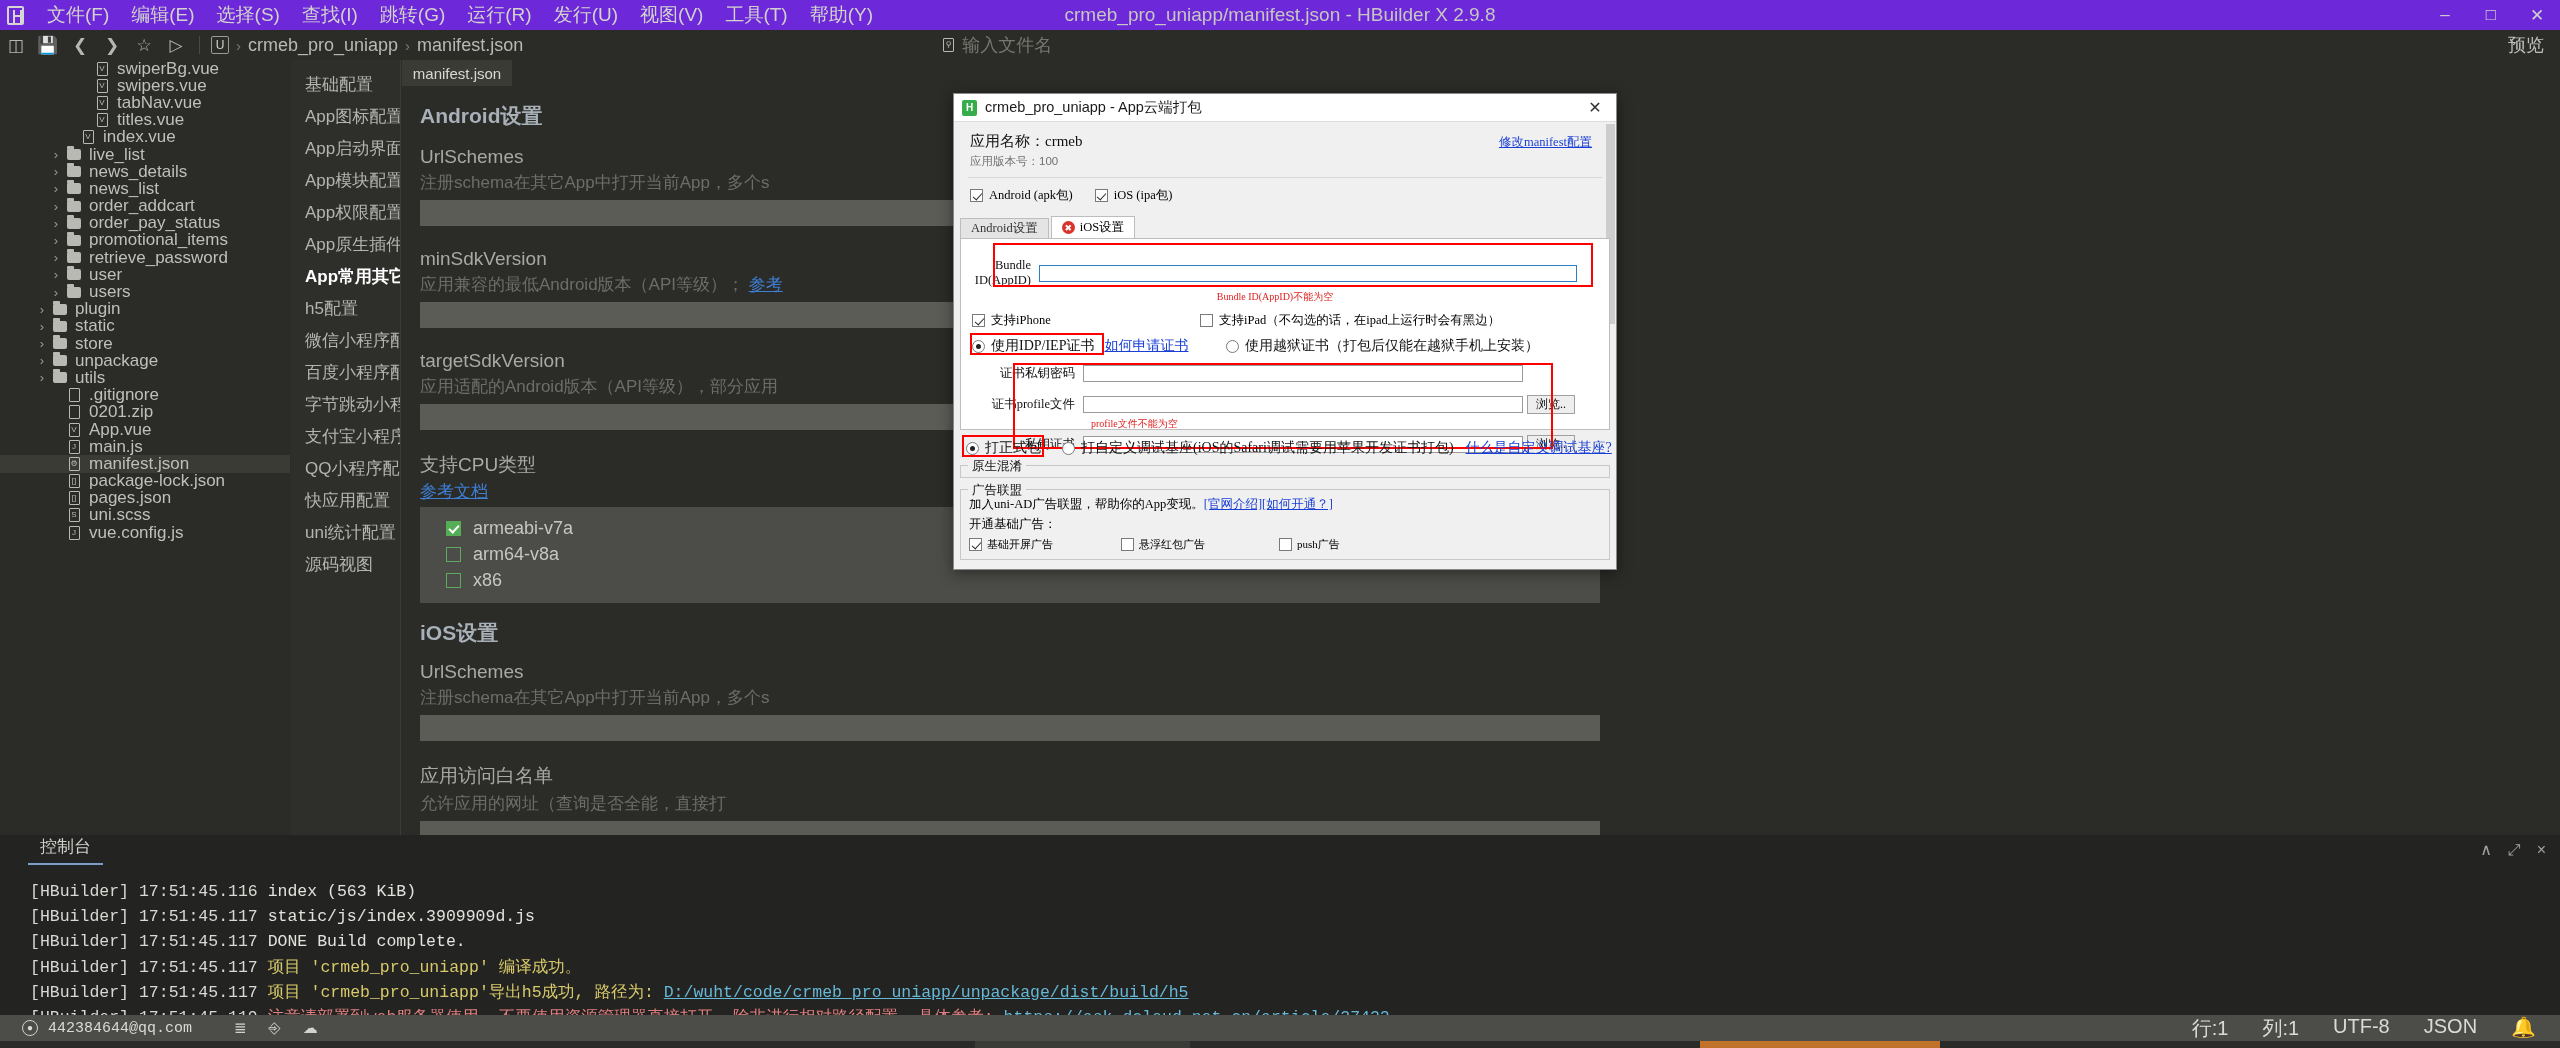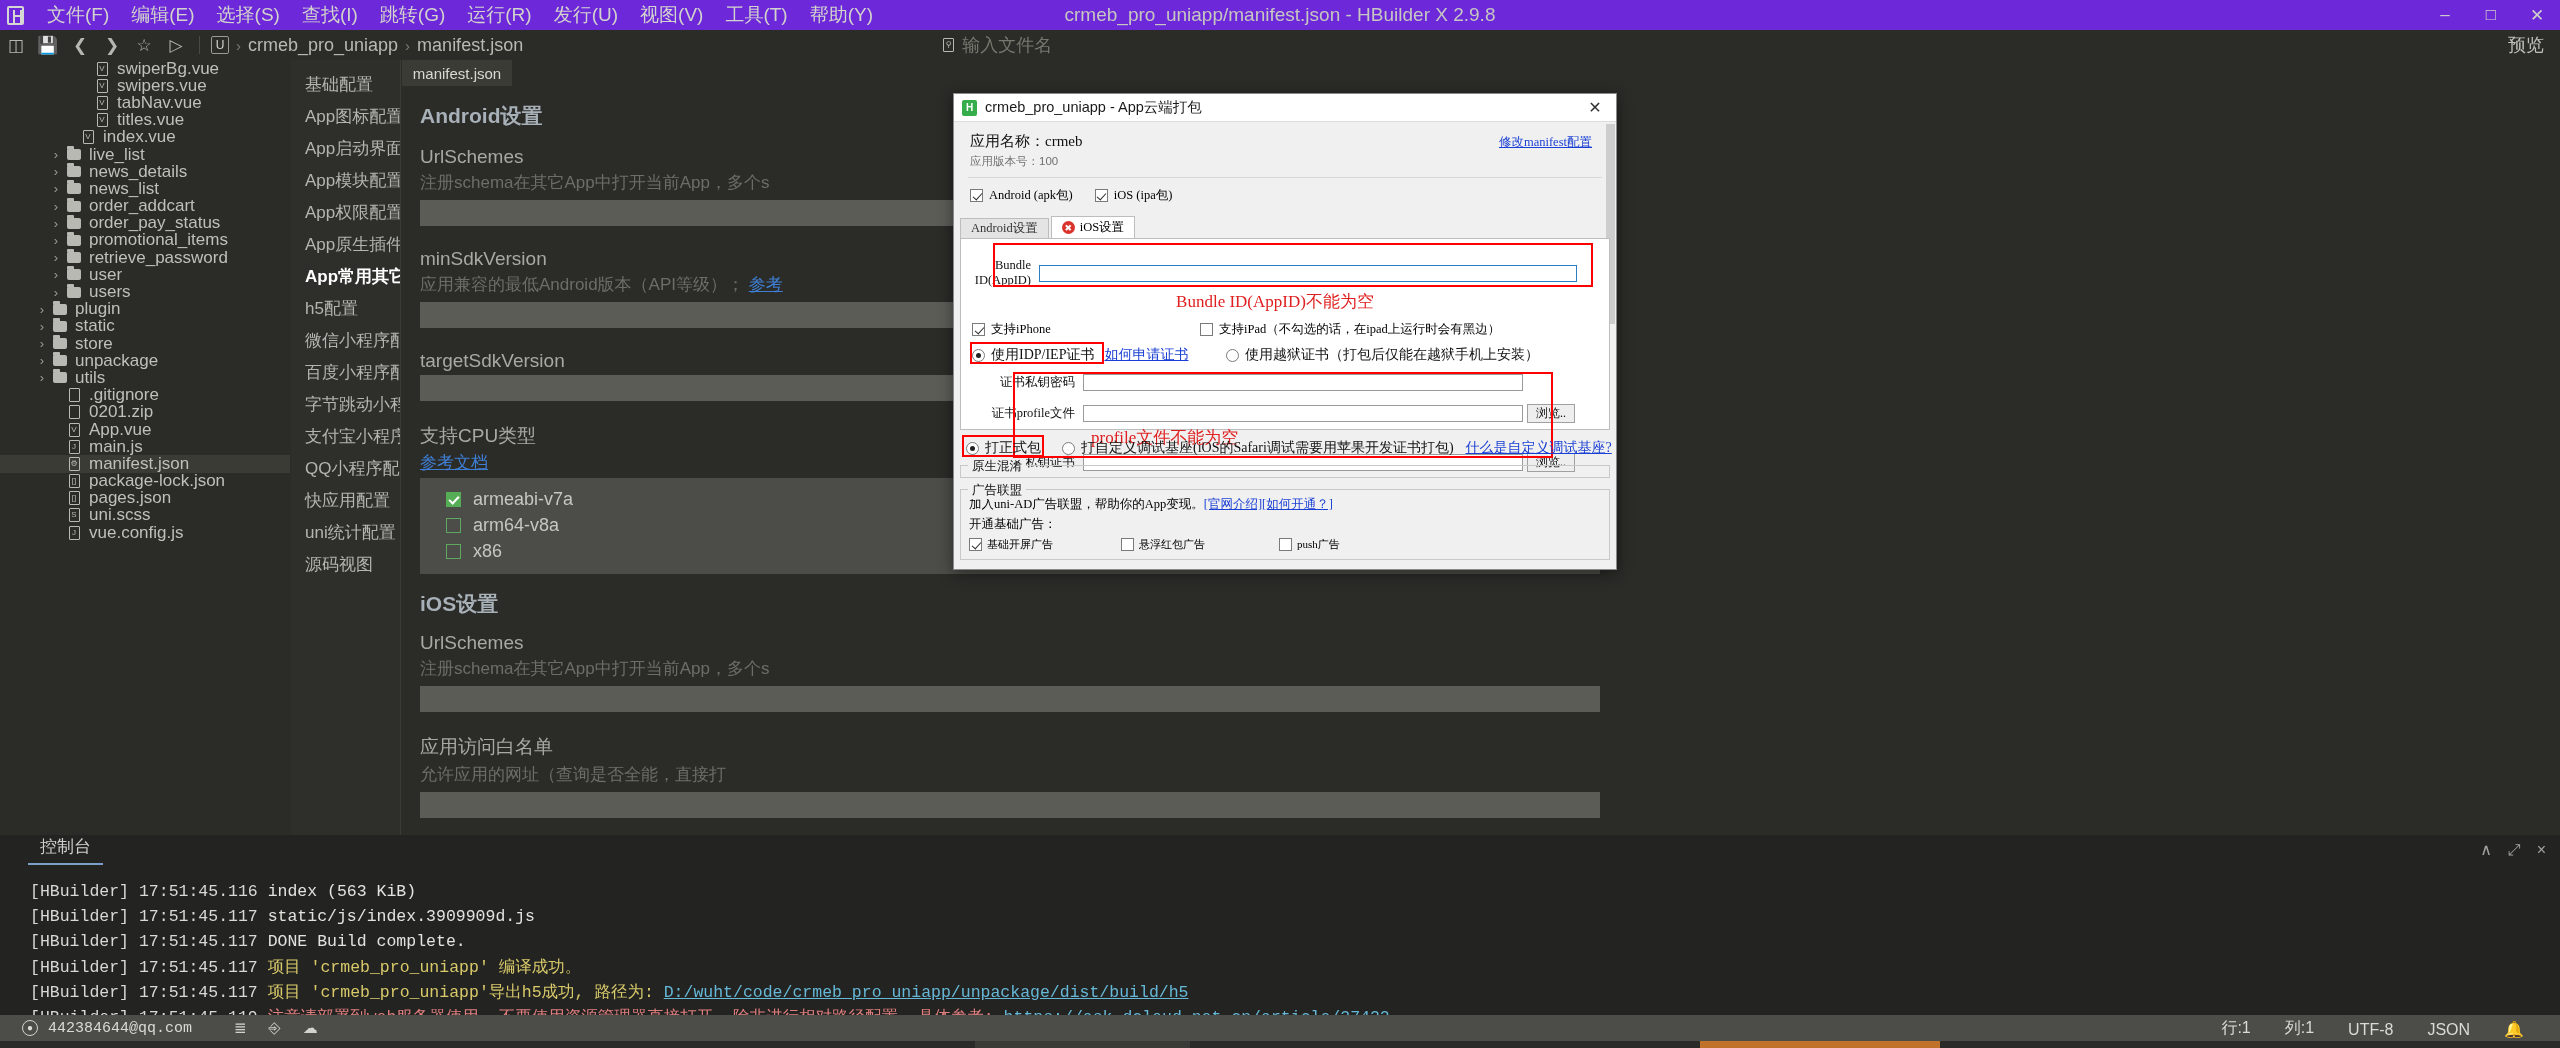--- a/index.html
+++ b/index.html
@@ -119,21 +119,21 @@
   .c-link{color:#66b8d8;text-decoration:underline;}
 
   
   #statusbar{
     position:absolute;left:0;top:1015px;width:2560px;height:26px;background:#4c4c48;
     display:flex;align-items:center;font-size:15px;color:#dadad6;
   }
   #statusbar .left{display:flex;align-items:center;gap:10px;padding-left:22px;font-family:"Liberation Mono",monospace;}
   .avatar-circ{width:16px;height:16px;border-radius:50%;border:1.5px solid #d2d2ce;display:flex;align-items:center;justify-content:center;font-size:10px;}
   #statusbar .mid-icons{display:flex;align-items:center;gap:22px;margin-left:42px;color:#d2d2ce;font-size:15px;}
-  #statusbar .right{position:absolute;right:36px;display:flex;align-items:flex-end;gap:34px;font-size:16px;}
+  #statusbar .right{position:absolute;right:24px;display:flex;align-items:flex-start;gap:34px;font-size:20px;}
   #taskbar{position:absolute;left:0;top:1041px;width:2560px;height:7px;background:#1d1d1b;}
   #taskbar .tbseg{position:absolute;top:0;height:7px;}
 
   
   #modal{
     position:absolute;left:953px;top:93px;width:664px;height:477px;
     background:#f0f0f0;border:1px solid #8a8a8a;
     box-shadow:0 3px 14px rgba(0,0,0,.45);
     font-family:"Liberation Sans", sans-serif;color:#000;font-size:13px;
   }
@@ -184,21 +184,21 @@
   .tabpanel{border:1px solid #bdbdbd;background:#fff;margin:0 6px;padding:10px 0 8px 0;position:relative;}
 
   .frow{display:flex;align-items:center;margin:0 0 0 0;font-family:"Liberation Serif",serif;font-size:12.5px;}
   .frow .flbl{width:78px;text-align:right;padding-right:8px;color:#111;flex:none;}
   .inp{height:17px;border:1px solid #9a9a9a;background:#fff;outline:none;font-size:12px;padding:0 3px;}
   .inp.blue{border:1px solid #2d7dc4;}
   .browse{
     height:19px;min-width:42px;padding:0 8px;border:1px solid #a0a0a0;background:#eeeeee;
     font-size:12px;font-family:"Liberation Serif",serif;display:flex;align-items:center;justify-content:center;color:#111;
   }
-  .errtext{color:#e02020;font-size:17px;font-family:"Liberation Serif",serif;}
+  .errtext{color:#e02020;font-size:10px;font-family:"Liberation Serif",serif;}
   .redbox{position:absolute;border:2px solid #ff0000;pointer-events:none;}
 
   .opt-line{display:flex;align-items:center;font-size:14px;font-family:"Liberation Serif",serif;color:#111;}
   .fieldset{
     border:1px solid #c8c8c8;margin:8px 6px 0 6px;padding:4px 8px 7px 8px;position:relative;
   }
   .fieldset > .legend{
     position:absolute;top:-8px;left:7px;background:#f0f0f0;padding:0 4px;font-size:12.5px;color:#111;
     font-family:"Liberation Serif",serif;
   }
@@ -555,20 +555,21 @@
     </div>
 
     <div class="fld">
       <div class="lbl">minSdkVersion</div>
       <div class="hint"><span>应用兼容的最低Android版本（API等级）；</span> <a>参考</a></div>
       <input value="" style="">
     </div>
 
     <div class="fld">
       <div class="lbl">targetSdkVersion</div>
+      <div class="hint">应用适配的Android版本（API等级），部分应用</div>
       <input value="" style="">
     </div>
 
     <div style="margin-left:18px;">
       <div class="lbl" style="font-size:19px;color:#a9a9a4;">支持CPU类型</div>
       <div style="font-size:17px;margin:2px 0 4px 0;"><a class="link" style="color:#3e7fd4;text-decoration:underline;">参考文档</a></div>
     </div>
     <div class="cpu-box">
       <div class="cpu-row">
         <span class="cpu-cb on"></span>

